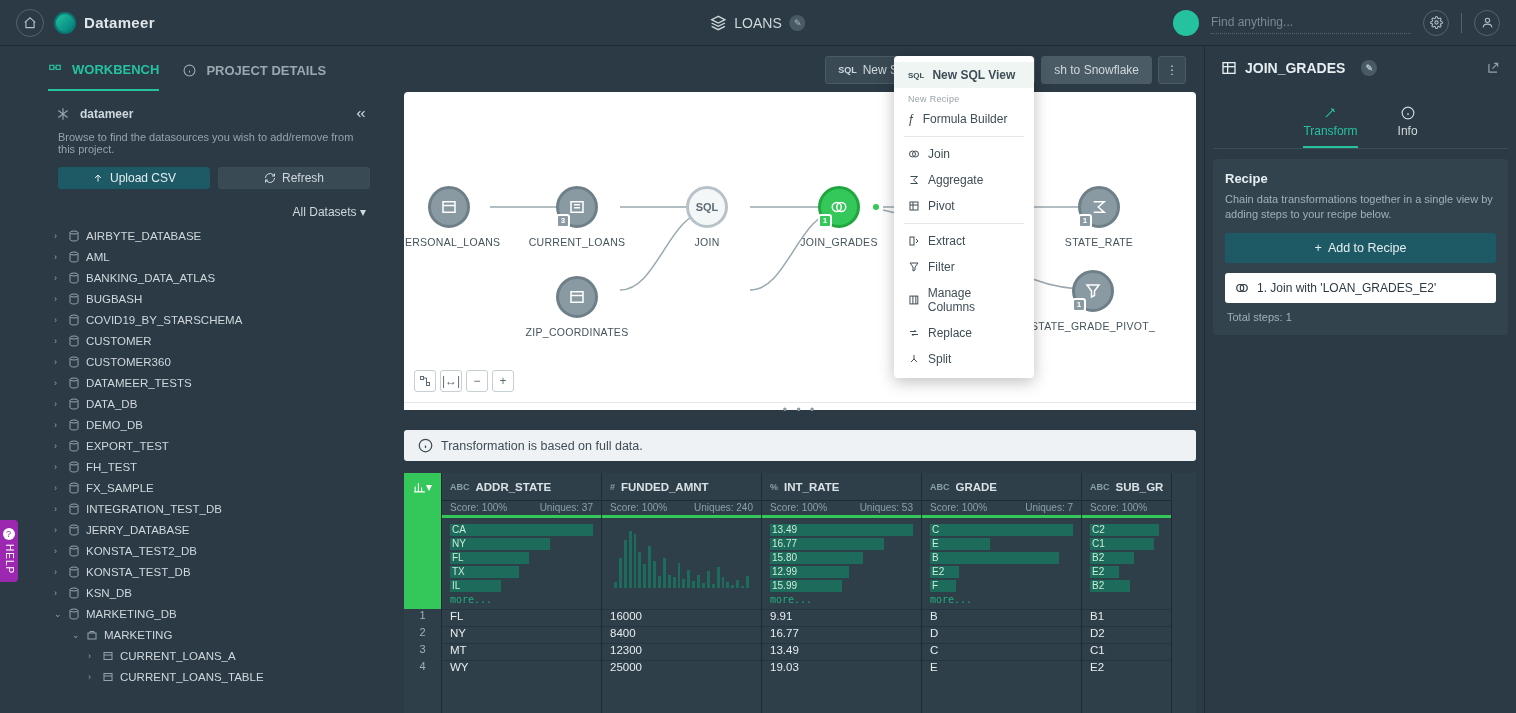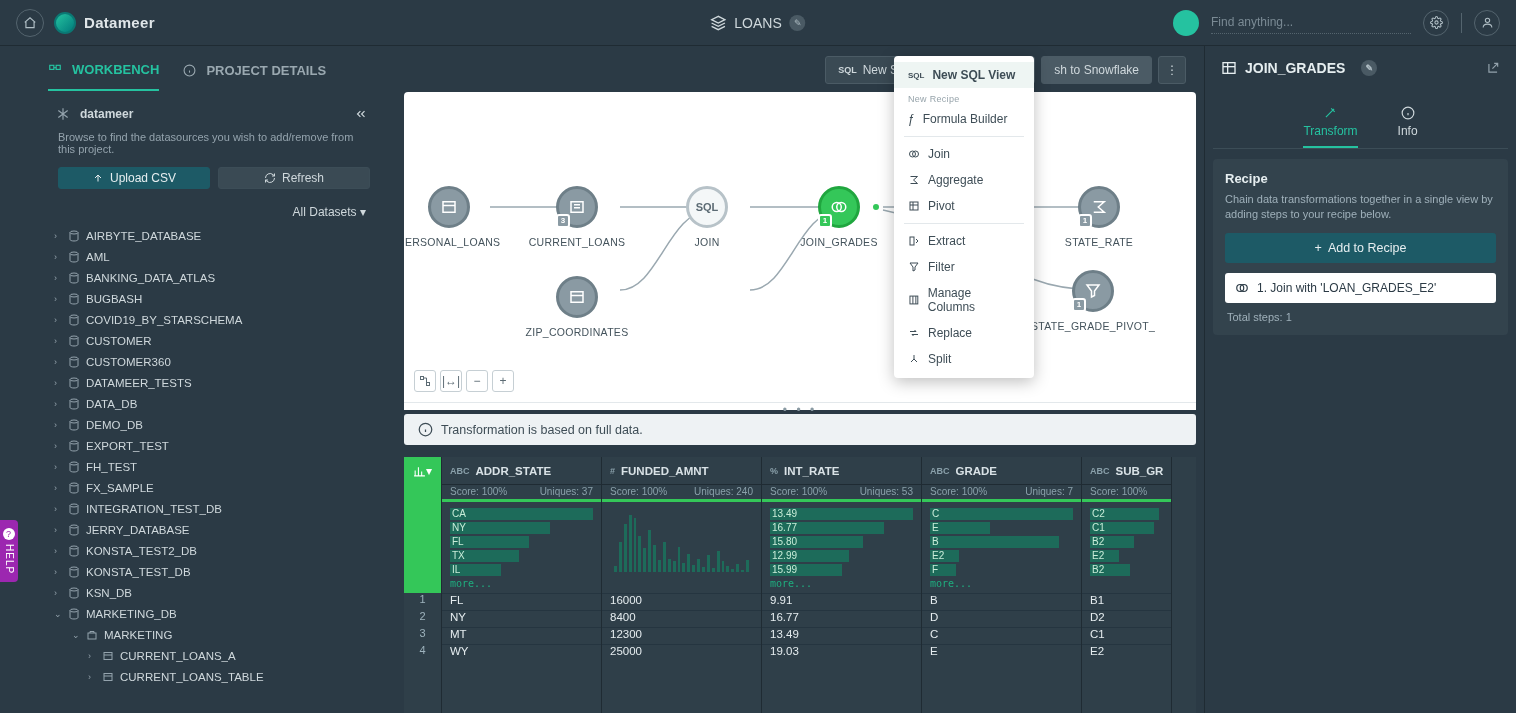--- a/index.html
+++ b/index.html
@@ -69,21 +69,21 @@
 .drag-handle{height:8px;background:#fff;text-align:center;color:#8a9aa3;font-size:12px;letter-spacing:3px;border-top:1px solid #e3e8eb;}
 
 
 .dropdown { position:absolute; top:0; left:490px; width:140px; background:#fff; border-radius:4px; box-shadow:0 4px 16px rgba(0,0,0,.25); padding:6px 0; z-index:50;}
 .dropdown .dd-item { padding:6px 14px; font-size:12px; color:#3e4d56; display:flex; align-items:center; gap:8px; cursor:pointer;}
 .dropdown .dd-item.sel{background:#eef5f3;font-weight:600;}
 .dropdown .dd-group{padding:6px 14px 2px;font-size:9px;color:#97a4ab;letter-spacing:.3px;}
 .dropdown hr{border:none;border-top:1px solid #e3e8eb;margin:4px 10px;}
 
 
-.info-strip{background:#eef2f4;color:#3e4d56;padding:8px 14px;display:flex;align-items:center;gap:8px;margin:4px 8px 0;border-radius:3px;font-size:12.5px;}
+.info-strip{background:#eef2f4;color:#3e4d56;padding:8px 14px;display:flex;align-items:center;gap:8px;margin:20px 8px 0;border-radius:3px;font-size:12.5px;}
 
 
 .preview-zone{margin:6px 8px 0;flex:1;display:flex;flex-direction:column;overflow:hidden;}
 .pv-tabs{display:flex;align-items:center;padding:6px 6px 0;}
 .pv-tab{padding:8px 10px;font-size:12.5px;color:#b9c4cb;font-weight:600;cursor:pointer;}
 .pv-tab.active{color:#25c2a0;border-bottom:2px solid #25c2a0;}
 .pv-right{margin-left:auto;}
 .pill-btn{background:#3a4a54;border:1px solid #4b5b65;color:#cfd8dc;padding:4px 12px;border-radius:14px;font-size:11.5px;display:flex;align-items:center;gap:6px;cursor:pointer;}
 
 .grid{display:flex;flex:1;overflow:hidden;background:#2f3f49;margin-top:6px;}

